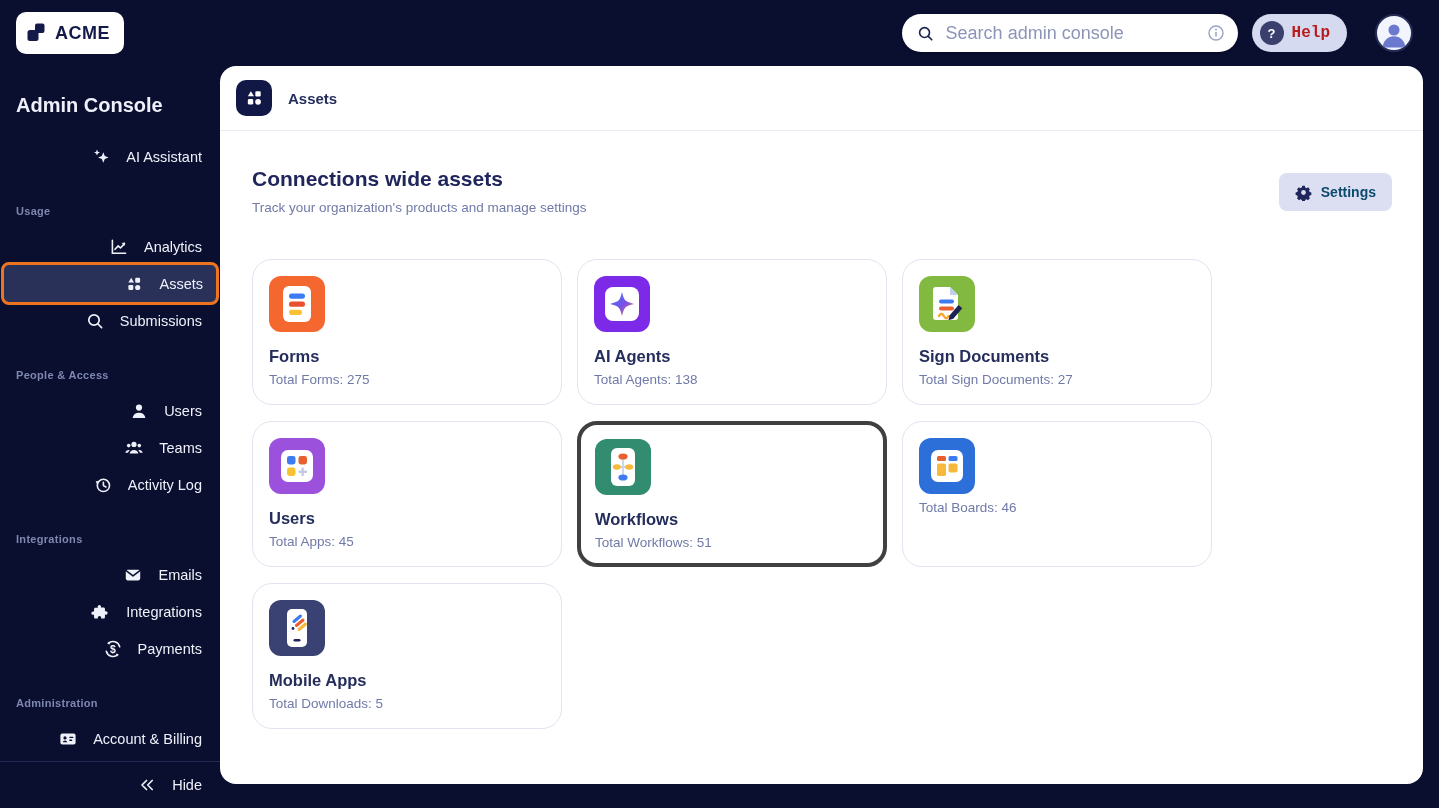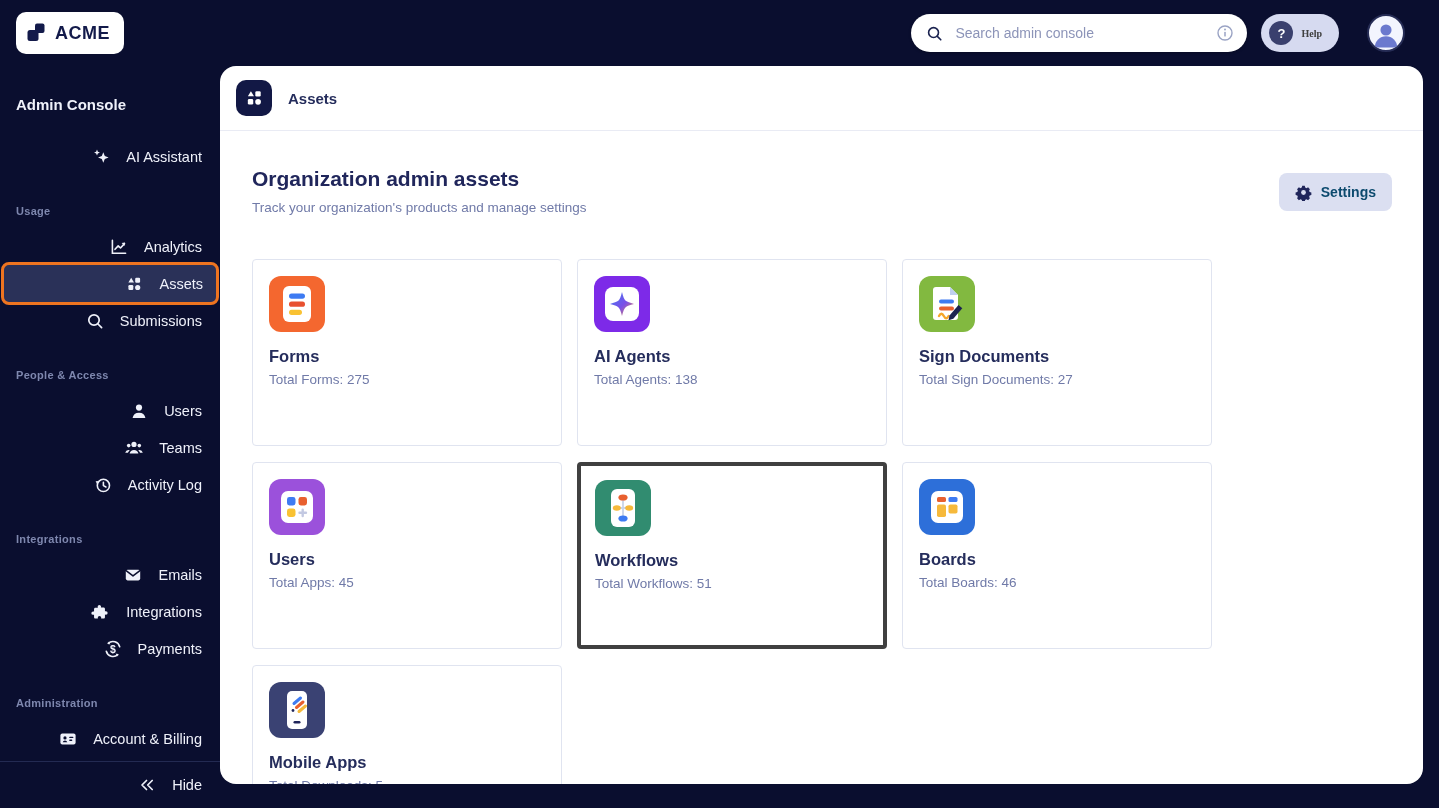--- a/index.html
+++ b/index.html
@@ -2,44 +2,44 @@
 <html><head>
 <meta charset="utf-8">
 <style>
   * { box-sizing: border-box; }
   html,body { margin:0; padding:0; }
   body {
     width:1439px; height:808px; position:relative; overflow:hidden;
     background:#0A0E2F; font-family:"Liberation Sans", sans-serif;
   }
   
-  .topbar { position:absolute; top:0; left:0; right:16px; height:66px;
+  .topbar { position:absolute; top:0; left:0; right:8px; height:66px;
     display:flex; align-items:center; padding:0 18px 0 16px; }
   .logo { background:#fff; border-radius:10px; height:42px; padding:0 14px 0 10px;
     display:flex; align-items:center; gap:7px; cursor:pointer; border:none; }
   .logo-text { font-weight:800; font-size:18px; color:#131A4A; letter-spacing:.5px; }
   .topbar-spacer { flex:1; }
   .searchbar { width:336px; height:38px; background:#fff; border-radius:19px;
     display:flex; align-items:center; gap:9px; padding:0 12px 0 14px;
     box-shadow:0 1px 3px rgba(0,0,0,.25); }
-  .searchbar input { border:none; outline:none; flex:1; font-size:14px; color:#333;
+  .searchbar input { border:none; outline:none; flex:1; font-size:18px; color:#333;
     font-family:inherit; background:transparent; }
   .searchbar input::placeholder { color:#8C94B8; }
   .help-btn { margin-left:14px; height:38px; background:#D6DAF0; border-radius:19px;
     display:flex; align-items:center; gap:8px; padding:0 17px 0 8px; border:none; cursor:pointer; }
   .help-q { width:24px; height:24px; border-radius:50%; background:#3A406E; color:#fff;
     font-weight:700; font-size:13px; display:flex; align-items:center; justify-content:center;
     font-family:inherit; }
-  .help-label { font-weight:700; font-size:10px; color:#404040; font-family:Liberation Serif, serif; }
+  .help-label { font-weight:700; font-size:16px; color:#b91c1c; font-family:Liberation Mono, monospace; }
   .avatar { margin-left:28px; width:38px; height:38px; border-radius:50%;
     background:#F3F5FE; border:2px solid #262C55; overflow:hidden; padding:0; cursor:pointer; }
   
   .sidebar { position:absolute; top:66px; left:0; width:220px; bottom:0;
     display:flex; flex-direction:column; }
-  .sb-title { color:#EFF1FA; font-size:15px; font-weight:700;
+  .sb-title { color:#EFF1FA; font-size:20px; font-weight:700;
     padding:30px 16px 0; line-height:18px; }
   .sb-item { height:37px; display:flex; align-items:center; gap:15px; padding:0 16px;
     color:#EFF1FA; font-size:14.5px; cursor:pointer; border-radius:8px; margin:0 2px;
     white-space:nowrap;justify-content:flex-end; }
   .sb-item.standalone { margin-top:24px; }
   .sb-item .ic { width:20px; height:20px; flex:0 0 auto; display:flex; }
   .sb-item.active { background:#2A3158; border:3px solid #EE7420; height:43px;
     padding:0 13px; margin:-3px 1px; }
   .sb-section-label { color:#7E87AE; font-size:11px; font-weight:700;
     padding:30px 16px 10px; line-height:13px; letter-spacing:.3px; }
@@ -54,21 +54,21 @@
   .ph-title { font-size:15px; font-weight:700; color:#252D5C; }
   .content { position:relative; padding:36px 32px 0; }
   .h1 { font-size:21px; font-weight:800; color:#20265B; line-height:24px; }
   .subtitle { margin-top:9px; font-size:13.5px; color:#707AA8; line-height:16px; }
   .settings-btn { position:absolute; top:42px; right:31px; height:38px;
     background:#DBDFF1; border:none; border-radius:8px; display:flex; align-items:center;
     gap:9px; padding:0 16px; font-family:inherit; font-weight:700; font-size:14px;
     color:#0c4a6e; cursor:pointer; }
   .grid { margin-top:43px; display:grid; grid-template-columns:repeat(3,310px);
     gap:16px 15px; }
-  .card { height:187px; background:#fff; border:1px solid #E0E4F0; border-radius:4px;
+  .card { height:146px; background:#fff; border:1px solid #E0E4F0; border-radius:20px;
     padding:16px; cursor:pointer; }
   .card.highlighted { border:4px solid #404040; padding:14px; }
   .tile { width:56px; height:56px; border-radius:12px; }
   .card-title { margin-top:15px; font-size:16.5px; font-weight:800; color:#252D5C; }
   .card-stat { margin-top:6px; font-size:13.5px; color:#707AA8; }
 </style>
 </head>
 <body>
 
 <div class="topbar">
@@ -250,21 +250,21 @@
       <svg width="22" height="22" viewBox="0 0 20 20" fill="#fff">
         <path d="M4.4 8.4L7.2 3.8l2.8 4.6z"></path>
         <rect x="11.2" y="3.8" width="4.9" height="4.9" rx="1.2"></rect>
         <rect x="4.4" y="11" width="4.9" height="4.9" rx="1.2"></rect>
         <circle cx="13.7" cy="13.5" r="2.6"></circle>
       </svg>
     </span>
     <span class="ph-title">Assets</span>
   </div>
   <div class="content">
-    <div class="h1">Organization admin assets</div>
+    <div class="h1">Connections wide assets</div>
     <div class="subtitle">Track your organization's products and manage settings</div>
     <button class="settings-btn">
       <span style="display:flex">
         <svg width="17" height="17" viewBox="0 0 20 20">
           <path fill="#20265B" d="M11.6 1.8H8.4l-.45 2.1c-.6.15-1.17.39-1.68.71l-1.95-1L2.06 5.87l1 1.95c-.32.51-.56 1.08-.71 1.68l-2.1.45v3.2l2.1.45c.15.6.39 1.17.71 1.68l-1 1.95 2.26 2.26 1.95-1c.51.32 1.08.56 1.68.71l.45 2.1h3.2l.45-2.1c.6-.15 1.17-.39 1.68-.71l1.95 1 2.26-2.26-1-1.95c.32-.51.56-1.08.71-1.68l2.1-.45v-3.2l-2.1-.45a6.6 6.6 0 00-.71-1.68l1-1.95-2.26-2.26-1.95 1a6.6 6.6 0 00-1.68-.71l-.45-2.1z" transform="scale(0.95) translate(0.5 0.5)"></path>
           <circle cx="10" cy="10" r="2.8" fill="#DBDFF1"></circle>
         </svg>
       </span>
       <span>Settings</span>
     </button>
@@ -330,21 +330,20 @@
     <div class="card-stat">Total Workflows: 51</div>
   </div>
         <div class="card">
     <div class="tile" style="background:#2D6FD9"><svg width="56" height="56" viewBox="0 0 56 56">
               <rect x="12" y="12" width="32" height="32" rx="7" fill="#fff"></rect>
               <rect x="18" y="18" width="9" height="5" rx="1.6" fill="#E8602F"></rect>
               <rect x="29.5" y="18" width="9" height="5" rx="1.6" fill="#3E7BF2"></rect>
               <rect x="18" y="25.5" width="9" height="12.5" rx="1.8" fill="#F6B93B"></rect>
               <rect x="29.5" y="25.5" width="9" height="9" rx="1.8" fill="#F6B93B"></rect>
             </svg></div>
-    <div class="card-title">Boards</div>
     <div class="card-stat">Total Boards: 46</div>
   </div>
         <div class="card">
     <div class="tile" style="background:#3A4273"><svg width="56" height="56" viewBox="0 0 56 56">
               <rect x="18" y="9" width="20" height="38" rx="5" fill="#fff"></rect>
               <path d="M25 21.5l6.5-5.5" stroke="#3E7BF2" stroke-width="3" stroke-linecap="round"></path>
               <path d="M27.5 25.5l6.5-5.5" stroke="#E8602F" stroke-width="3" stroke-linecap="round"></path>
               <path d="M30 29.5l6.5-5.5" stroke="#F6B93B" stroke-width="3" stroke-linecap="round"></path>
               <circle cx="24" cy="28.5" r="1.4" fill="#20265B"></circle>
               <rect x="24.5" y="39" width="7" height="2.6" rx="1.3" fill="#20265B"></rect>

